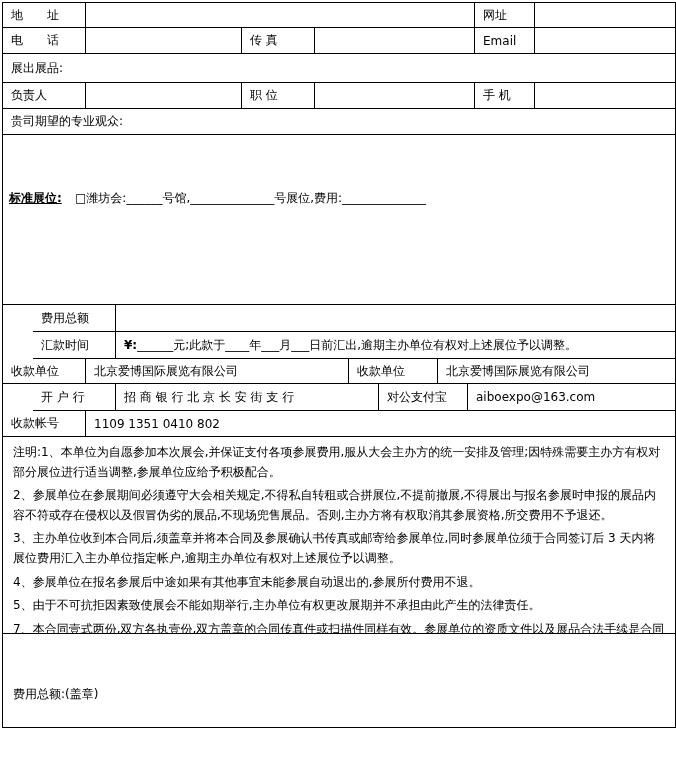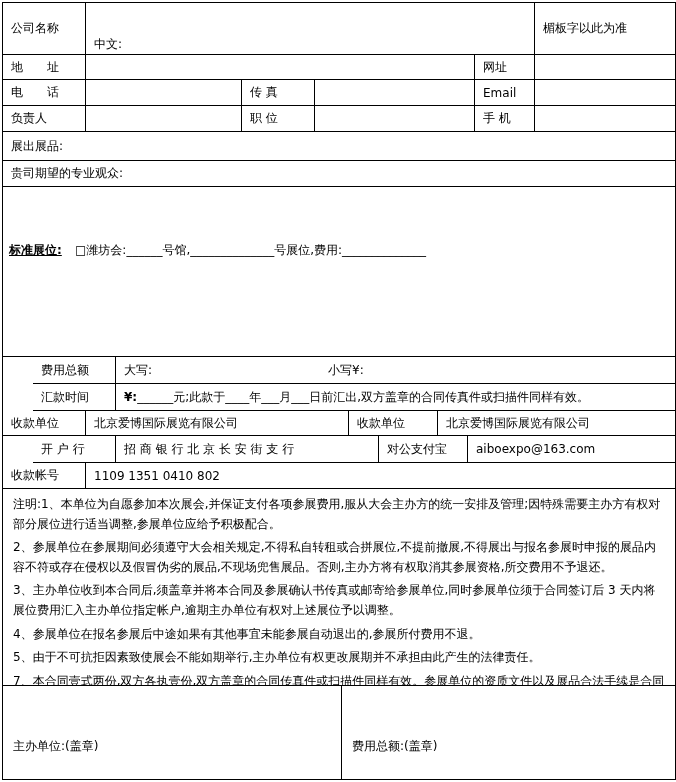--- a/index.html
+++ b/index.html
@@ -31,84 +31,73 @@
   .notes-cell div{margin:4px;}
   .sig-cell{display:block;padding:7px 10px 0 10px;line-height:21.5px;white-space:pre;}
   .bold{font-weight:bold;}
   .upper-span{display:inline-block;width:204px;}
 </style>
 </head>
 <body>
 
 <div class="form">
 
-  <div class="row h52">
-    <div class="cell w-label">公司名称</div>
-    <div class="cell w-mid">
-      <div class="subrow">中文:</div>
-      
-    </div>
-    <div class="cell last">楣板字以此为准</div>
-  </div>
 
   <div class="row h25">
     <div class="cell w-label">地　　址</div>
     <div class="cell w-addrval"></div>
     <div class="cell w-sublabel">网址</div>
     <div class="cell last"></div>
   </div>
 
   <div class="row h26">
     <div class="cell w-label">电　　话</div>
     <div class="cell w-v1"></div>
     <div class="cell w-l2">传 真</div>
     <div class="cell w-v2"></div>
     <div class="cell w-sublabel">Email</div>
     <div class="cell last"></div>
   </div>
 
+  <div class="row h29">
+    <div class="cell last">展出展品:</div>
+  </div>
+
   <div class="row h26">
     <div class="cell w-label">负责人</div>
     <div class="cell w-v1"></div>
     <div class="cell w-l2">职 位</div>
     <div class="cell w-v2"></div>
     <div class="cell w-sublabel">手 机</div>
     <div class="cell last"></div>
-  </div>
-
-  <div class="row h29">
-    <div class="cell last">展出展品:</div>
   </div>
 
   <div class="row h26">
     <div class="cell last">贵司期望的专业观众:</div>
   </div>
 
   <div class="row h170">
     <div class="cell last booth-cell">
       <div><span class="opt-label">标准展位:</span><span>□潍坊会:______号馆,______________号展位,费用:______________</span></div>
       
       
       
       
       
     </div>
   </div>
 
   <div class="row h27">
     <div class="cell w-label">费用总额</div>
-    <div class="cell last">
-      <span class="upper-span">大写:</span><span>小写¥:</span>
-    </div>
   </div>
 
   <div class="row h27">
     <div class="cell w-label">汇款时间</div>
     <div class="cell last">
-      <span class="bold">¥:</span><span>______元;此款于____年___月___日前汇出,双方盖章的合同传真件或扫描件同样有效。</span>
+      <span class="bold">¥:</span><span>______元;此款于____年___月___日前汇出,逾期主办单位有权对上述展位予以调整。</span>
     </div>
   </div>
 
   <div class="row h25">
     <div class="cell w-label">收款单位</div>
     <div class="cell p-v1">北京爱博国际展览有限公司</div>
     <div class="cell p-l2">收款单位</div>
     <div class="cell last">北京爱博国际展览有限公司</div>
   </div>
 
@@ -129,26 +118,20 @@
       <div>注明:1、本单位为自愿参加本次展会,并保证支付各项参展费用,服从大会主办方的统一安排及管理;因特殊需要主办方有权对部分展位进行适当调整,参展单位应给予积极配合。</div>
       <div>2、参展单位在参展期间必须遵守大会相关规定,不得私自转租或合拼展位,不提前撤展,不得展出与报名参展时申报的展品内容不符或存在侵权以及假冒伪劣的展品,不现场兜售展品。否则,主办方将有权取消其参展资格,所交费用不予退还。</div>
       <div>3、主办单位收到本合同后,须盖章并将本合同及参展确认书传真或邮寄给参展单位,同时参展单位须于合同签订后 3 天内将展位费用汇入主办单位指定帐户,逾期主办单位有权对上述展位予以调整。</div>
       <div>4、参展单位在报名参展后中途如果有其他事宜未能参展自动退出的,参展所付费用不退。</div>
       <div>5、由于不可抗拒因素致使展会不能如期举行,主办单位有权更改展期并不承担由此产生的法律责任。</div>
       <div>7、本合同壹式两份,双方各执壹份,双方盖章的合同传真件或扫描件同样有效。参展单位的资质文件以及展品合法手续是合同的组成部分,须一并将复印盖章件传真或扫描件发至主办方。</div>
     </div>
   </div>
 
   <div class="row h93">
-    <div class="cell sig-left sig-cell">
-      <div>主办单位:(盖章)</div>
-      
-      
-      
-    </div>
     <div class="cell last sig-cell">
       <div>费用总额:(盖章)</div>
       
       
       
     </div>
   </div>
 
 </div>
 

